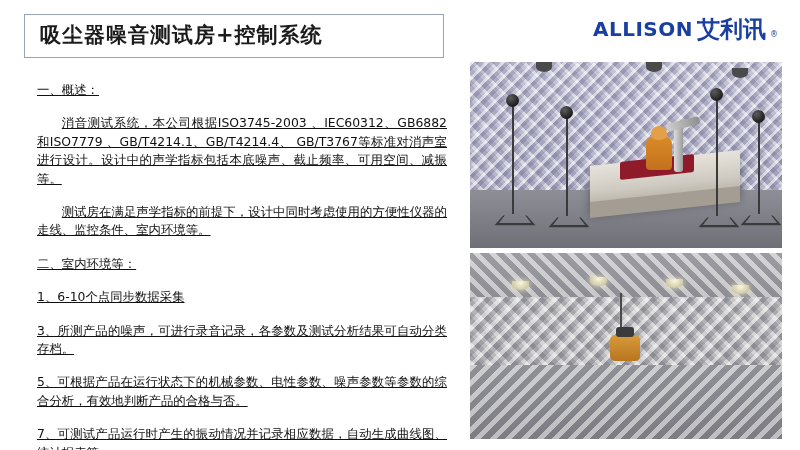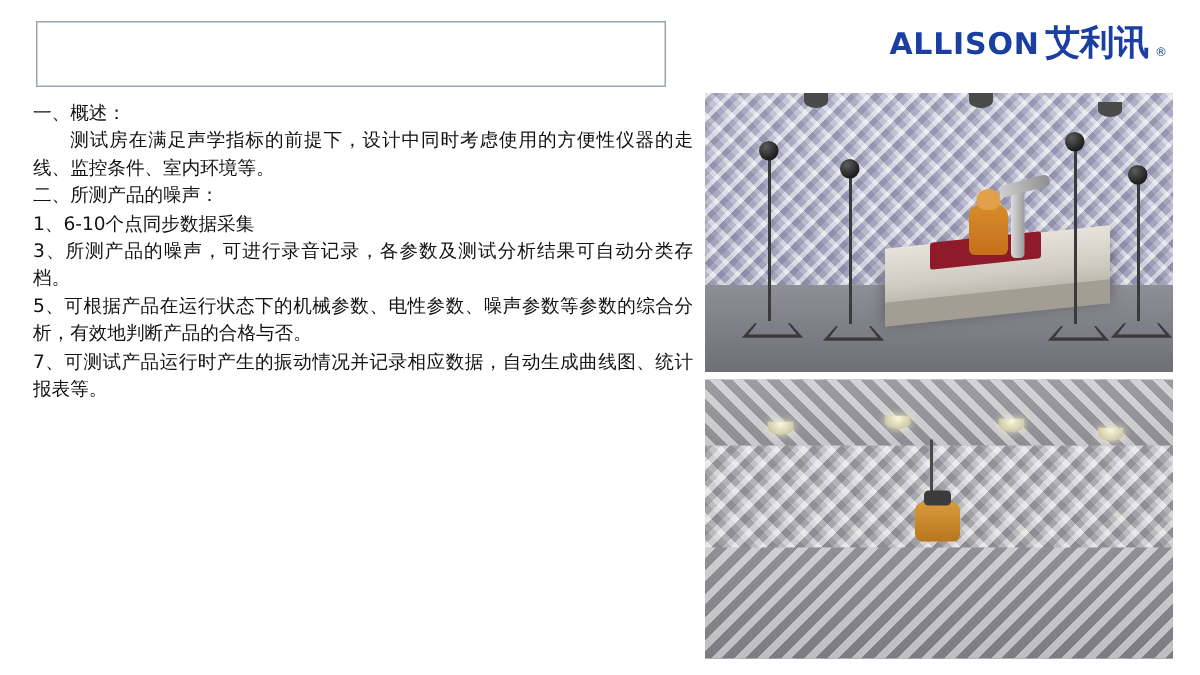--- a/index.html
+++ b/index.html
@@ -79,21 +79,22 @@
     position: absolute;
     left: 22px;
     top: 66px;
     width: 440px;
     font-size: 12.4px;
     color: #111111;
     line-height: 18.4px;
     text-align: justify;
   }
   .body-text p {
-    margin: 0;
+    margin: 15px;
+    text-decoration: underline;
   }
   .indent2 {
     text-indent: 2em;
   }
 
   
   .photo {
     position: absolute;
     overflow: hidden;
     background: #b9bdc4;
@@ -277,31 +278,33 @@
 
   
   .soft-shadow { box-shadow: inset 0 0 26px rgba(0,0,0,0.22); }
 </style>
 </head>
 <body>
 
 <div class="slide">
 
   <div class="title-box"></div>
+  <div class="title-text">吸尘器噪音测试房+控制系统</div>
 
   <div class="logo">
     <span class="logo-latin">ALLISON</span>
     <span class="logo-cn">艾利讯</span>
     <span class="logo-r">®</span>
   </div>
 
   <div class="body-text">
     <p>一、概述：</p>
+    <p class="indent2">消音测试系统，本公司根据ISO3745-2003 、IEC60312、GB6882 和ISO7779 、GB/T4214.1、GB/T4214.4、 GB/T3767等标准对消声室进行设计。设计中的声学指标包括本底噪声、截止频率、可用空间、减振等。</p>
     <p class="indent2">测试房在满足声学指标的前提下，设计中同时考虑使用的方便性仪器的走线、监控条件、室内环境等。</p>
-    <p>二、所测产品的噪声：</p>
+    <p>二、室内环境等：</p>
     <p>1、6-10个点同步数据采集</p>
     <p>3、所测产品的噪声，可进行录音记录，各参数及测试分析结果可自动分类存档。</p>
     <p>5、可根据产品在运行状态下的机械参数、电性参数、噪声参数等参数的综合分析，有效地判断产品的合格与否。</p>
     <p>7、可测试产品运行时产生的振动情况并记录相应数据，自动生成曲线图、统计报表等。</p>
   </div>
 
   <div class="photo photo-top soft-shadow">
     <div class="foam foam-top"></div>
     <div class="t-floor"></div>
 

